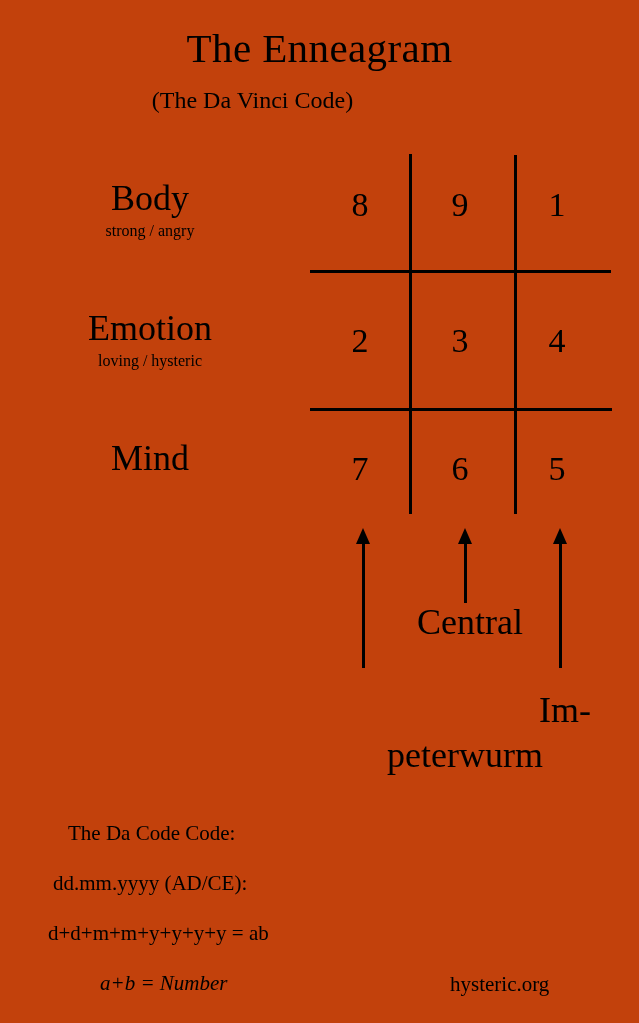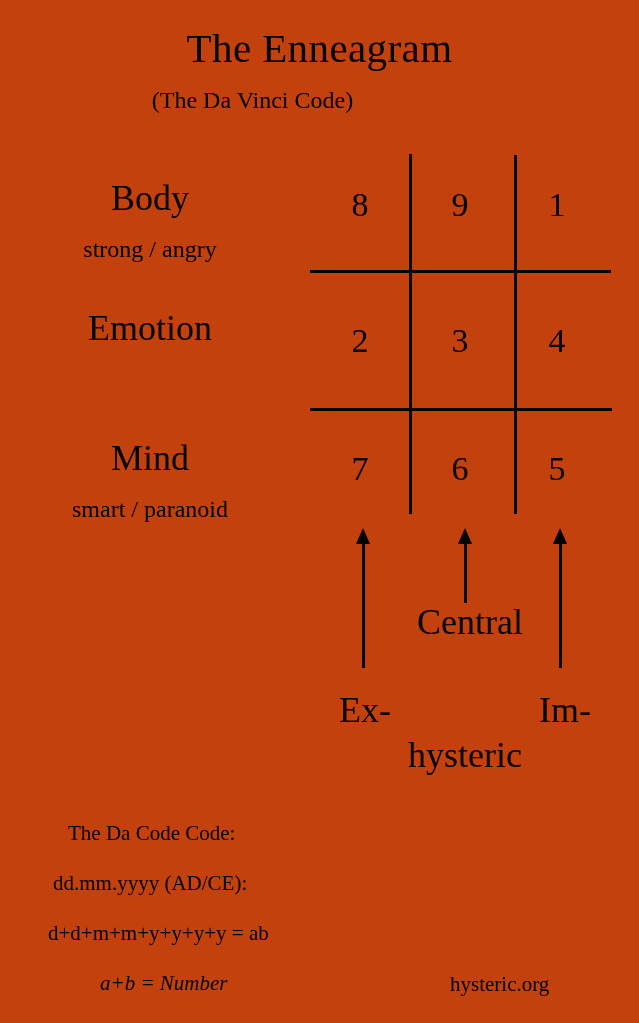--- a/index.html
+++ b/index.html
@@ -47,23 +47,23 @@
     left: 0;
     width: 300px;
     text-align: center;
   }
   .row-label-main {
     font-size: 36px;
     line-height: 1.05;
     white-space: nowrap;
   }
   .row-label-sub {
-    font-size: 24px;
+    font-size: 16px;
     line-height: 1.2;
-    margin-top: 17px;
+    margin-top: 3px;
     white-space: nowrap;
   }
   #label-body    { top: 180px; }
   #label-emotion { top: 310px; }
   #label-mind    { top: 440px; }
 
   
   .vline {
     position: absolute;
     width: 3px;
@@ -188,25 +188,25 @@
   <div id="title">The Enneagram</div>
   <div id="subtitle">(The Da Vinci Code)</div>
 
   <div class="row-label-block" id="label-body">
     <div class="row-label-main">Body</div>
     <div class="row-label-sub">strong / angry</div>
   </div>
 
   <div class="row-label-block" id="label-emotion">
     <div class="row-label-main">Emotion</div>
+    <div class="row-label-sub">loving / hysteric</div>
   </div>
 
   <div class="row-label-block" id="label-mind">
     <div class="row-label-main">Mind</div>
-    <div class="row-label-sub">smart / paranoid</div>
   </div>
 
   <div class="vline" id="vline-1"></div>
   <div class="vline" id="vline-2"></div>
   <div class="hline" id="hline-1"></div>
   <div class="hline" id="hline-2"></div>
 
   <div class="cell-num col-1 row-1">8</div>
   <div class="cell-num col-2 row-1">9</div>
   <div class="cell-num col-3 row-1">1</div>
@@ -226,23 +226,22 @@
   <div class="arrow" id="arrow-center">
     <div class="head"></div>
     <div class="shaft"></div>
   </div>
   <div class="arrow" id="arrow-right">
     <div class="head"></div>
     <div class="shaft"></div>
   </div>
 
   <div id="word-central">Central</div>
-  <div id="word-ex">Ex-</div>
   <div id="word-im">Im-</div>
-  <div id="word-pressive">hysteric</div>
+  <div id="word-pressive">peterwurm</div>
 
   <div class="footer-line" id="foot-1">The Da Code Code:</div>
   <div class="footer-line" id="foot-2">dd.mm.yyyy (AD/CE):</div>
   <div class="footer-line" id="foot-3">d+d+m+m+y+y+y+y = ab</div>
   <div class="footer-line" id="foot-4">a+b = Number</div>
   <div id="credit">hysteric.org</div>
 
 </div>
 
 </body></html>

